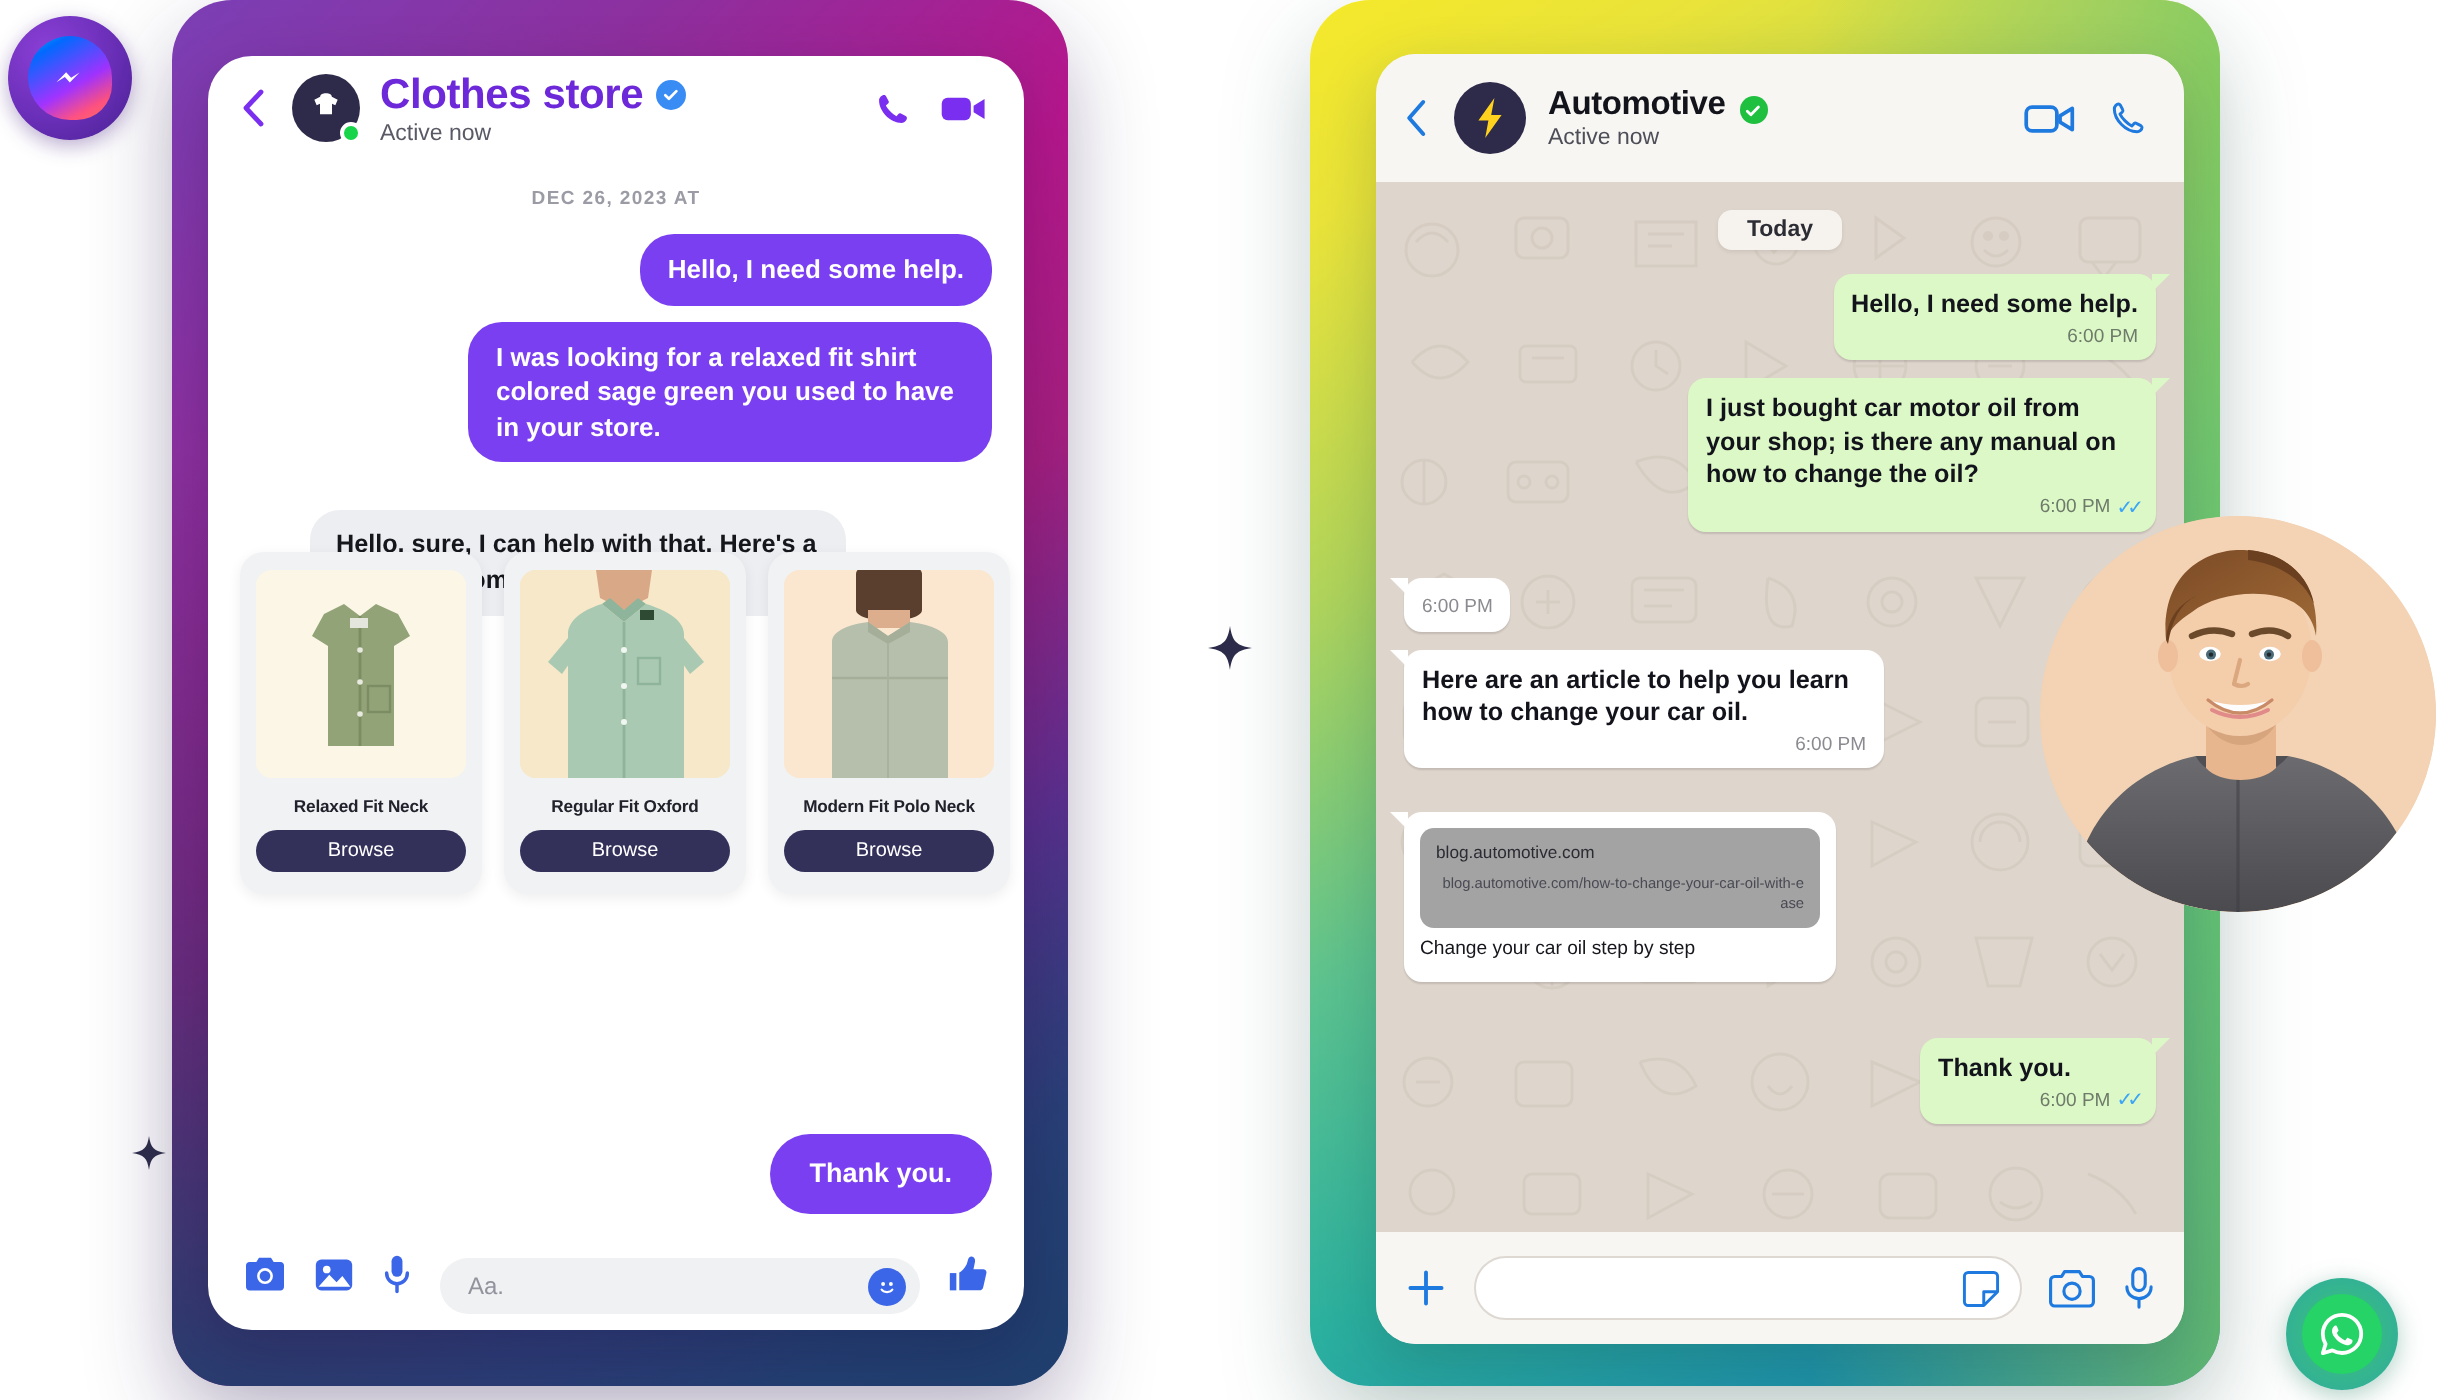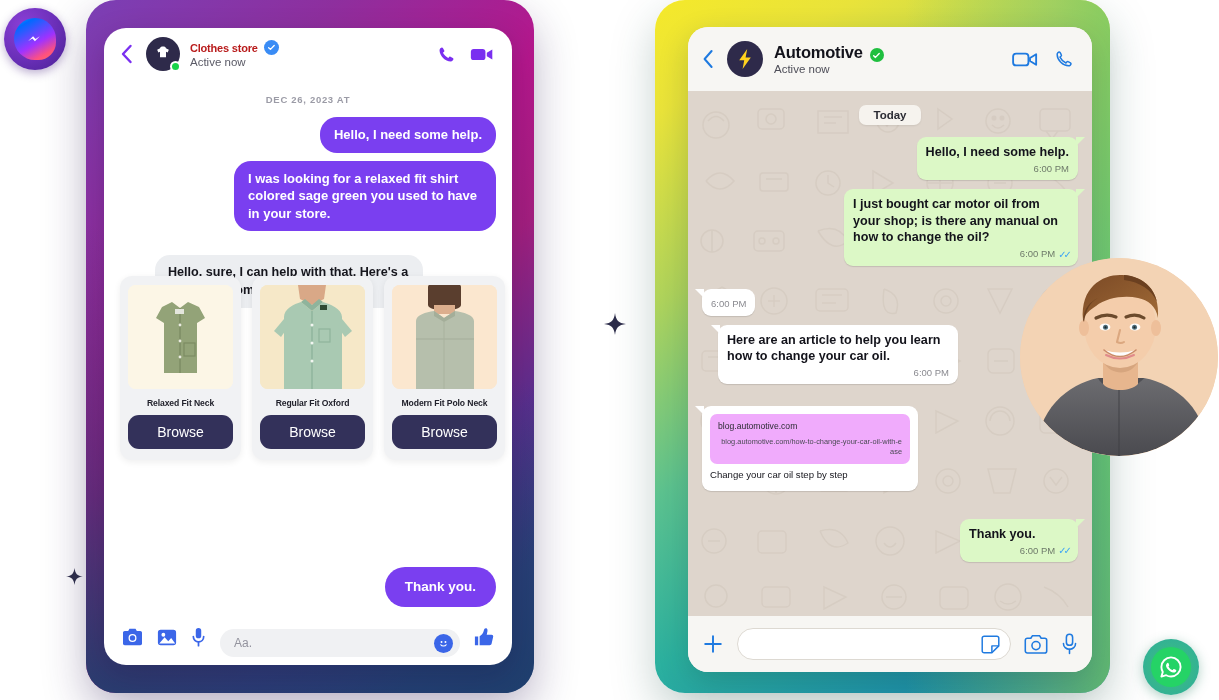--- a/index.html
+++ b/index.html
@@ -58,21 +58,21 @@
     position: relative; width: 34px; height: 34px; border-radius: 50%;
     background: #2e2a4a; display: flex; align-items: center; justify-content: center;
     flex-shrink: 0;
   }
   .m-avatar .dot {
     position: absolute; right: -1px; bottom: -1px; width: 11px; height: 11px;
     border-radius: 50%; background: #18d44a; border: 2px solid #fff;
   }
   .m-name-wrap { display: flex; flex-direction: column; gap: 0px; flex: 1; }
   .m-name-row { display: flex; align-items: center; gap: 6px; }
-  .m-name { font-size: 11px; font-weight: 700; color: #b91c1c; letter-spacing: -.2px; }
+  .m-name { font-size: 21px; font-weight: 700; color: #6d28d9; letter-spacing: -.2px; }
   .m-verified { width: 15px; height: 15px; border-radius: 50%; background: #3a8cf5;
                 display:flex; align-items:center; justify-content:center; }
   .m-status { font-size: 11.5px; color: #5a5a66; margin-top: 1px; }
   .m-actions { display: flex; align-items: center; gap: 14px; }
   .m-actions .ic { color: #7a2ff0; display: flex; }
 
   .m-body { flex: 1; padding: 0 16px; position: relative; overflow: visible; }
   .m-datestamp {
     text-align: center; font-size: 9.5px; color: #9b9ba6; letter-spacing: .7px;
     font-weight: 600; margin: 14px 0 12px;
@@ -103,22 +103,22 @@
   .p-card {
     width: 121px; background: #f1f2f4; border-radius: 12px; padding: 9px 8px 11px;
     box-shadow: 0 2px 7px rgba(0,0,0,.07); flex-shrink: 0;
   }
   .p-img { width: 105px; height: 104px; border-radius: 8px; overflow: hidden; position: relative; }
   .p-title {
     font-size: 8.6px; font-weight: 700; color: #22222c; text-align: center;
     margin: 9px 0 7px; letter-spacing: -.1px;
   }
   .p-btn {
-    display: block; width: 100%; height: 34px; border: none; border-radius: 11px;
-    background: #33315a; color: #fff; font-size: 14px; font-weight: 400;
+    display: block; width: 100%; height: 21px; border: none; border-radius: 11px;
+    background: #33315a; color: #fff; font-size: 10px; font-weight: 400;
     font-family: "Liberation Sans", sans-serif; cursor: pointer;
   }
 
   .m-thanks { position: absolute; left: 16px; right: 16px; top: 487px; display: flex; justify-content: flex-end; }
   .m-thanks .bub-out { padding: 11px 20px; font-size: 13.5px; border-radius: 20px; }
 
   .m-footer {
     height: 56px; flex-shrink: 0; display: flex; align-items: center;
     gap: 14px; padding: 0 18px;
   }
@@ -201,21 +201,21 @@
     content:""; position:absolute; left:-7px; top:0; width:0; height:0;
     border-right: 9px solid #ffffff; border-bottom: 9px solid transparent;
   }
   .w-meta {
     display: flex; align-items: center; justify-content: flex-end; gap: 3px;
     font-size: 9.5px; font-weight: 400; color: #6e7a6a; margin-top: 2px;
   }
   .w-bub.in .w-meta { color: #8a8a90; }
   .w-ticks { color: #3da5f5; font-size: 10px; letter-spacing: -3px; }
   .w-link-prev {
-    background: #f0abfc; border-radius: 7px; padding: 7px 8px; margin-bottom: 5px;
+    background: #a3a3a3; border-radius: 7px; padding: 7px 8px; margin-bottom: 5px;
     max-width: 200px;
   }
   .w-link-host { font-size: 8.6px; font-weight: 400; color: #2b2b33; margin-bottom: 4px; }
   .w-link-url { font-size: 7.4px; font-weight: 400; color: #4a4a54; line-height: 1.35; word-break: break-all; text-align: right; }
   .w-link-title { font-size: 9.6px; font-weight: 400; color: #16161d; line-height: 1.35; }
 
   .w-footer {
     height: 56px; background: #f7f6f3; flex-shrink: 0;
     display: flex; align-items: center; gap: 13px; padding: 0 14px;
   }
@@ -602,21 +602,21 @@
 
       <div class="w-row in">
         <div class="w-bub in" style="max-width:190px;">
           <div class="w-meta">
             <span>6:00 PM</span>
           </div>
         </div>
       </div>
 
       <div class="w-row in">
-        <div class="w-bub in" style="max-width:240px;margin-left:16px;">
+        <div class="w-bub in" style="max-width:240px;">
           <span>Here are an article to help you learn how to change your car oil.</span>
           <div class="w-meta">
             <span>6:00 PM</span>
           </div>
         </div>
       </div>
 
       <div style="height:13px;"></div>
 
       <div class="w-row in">

